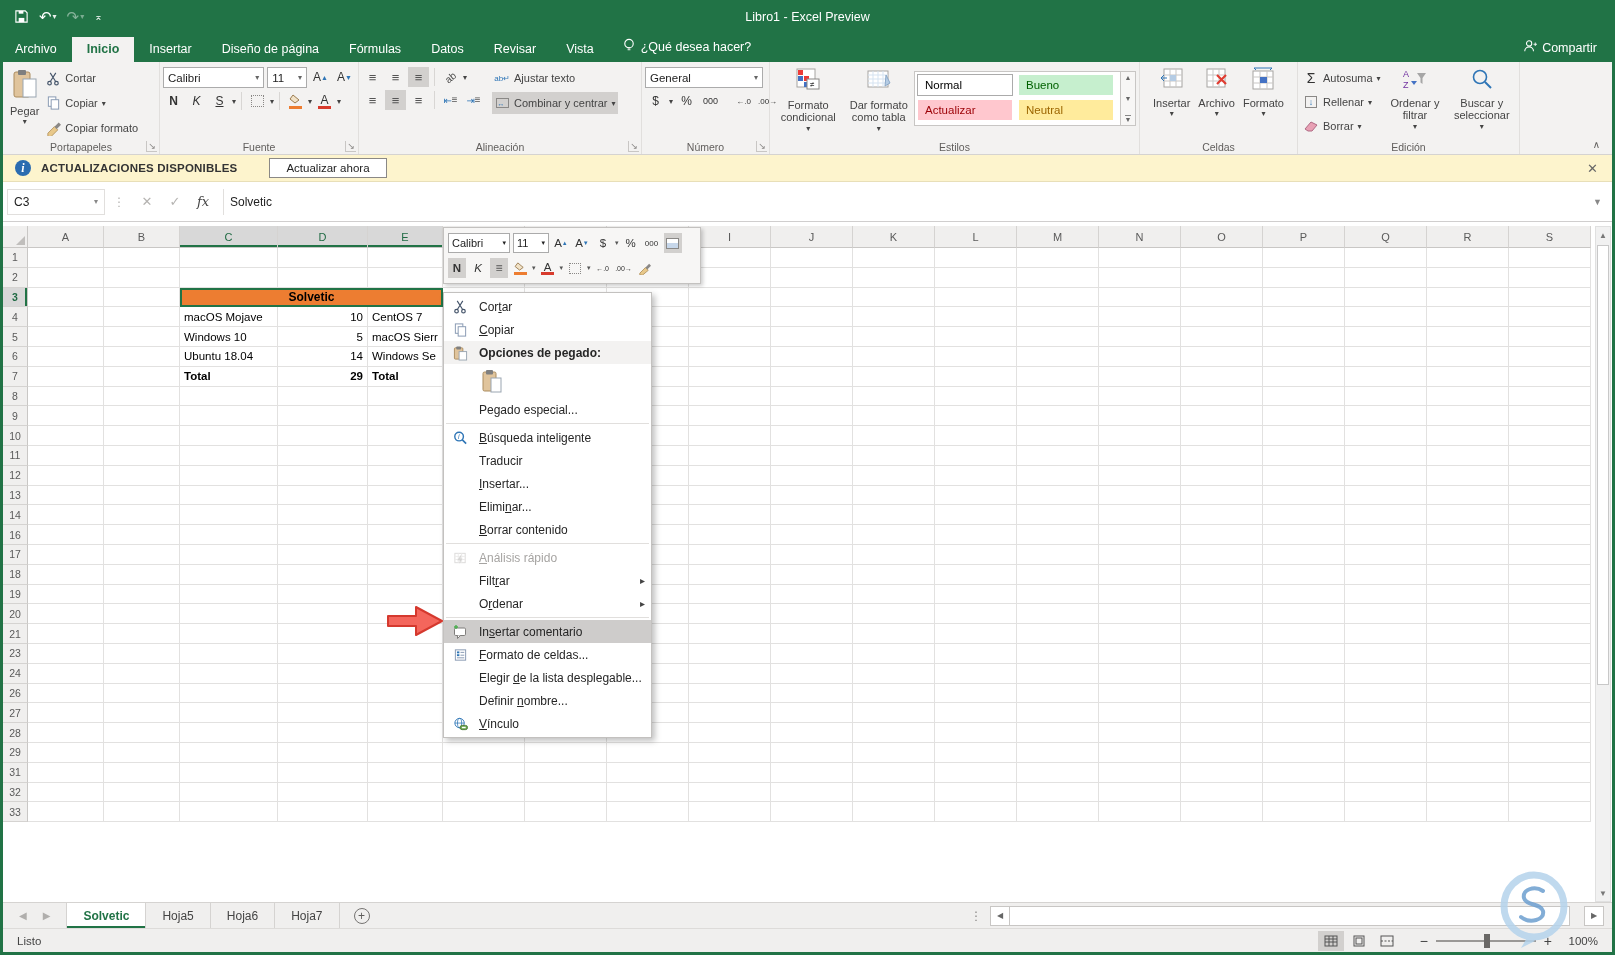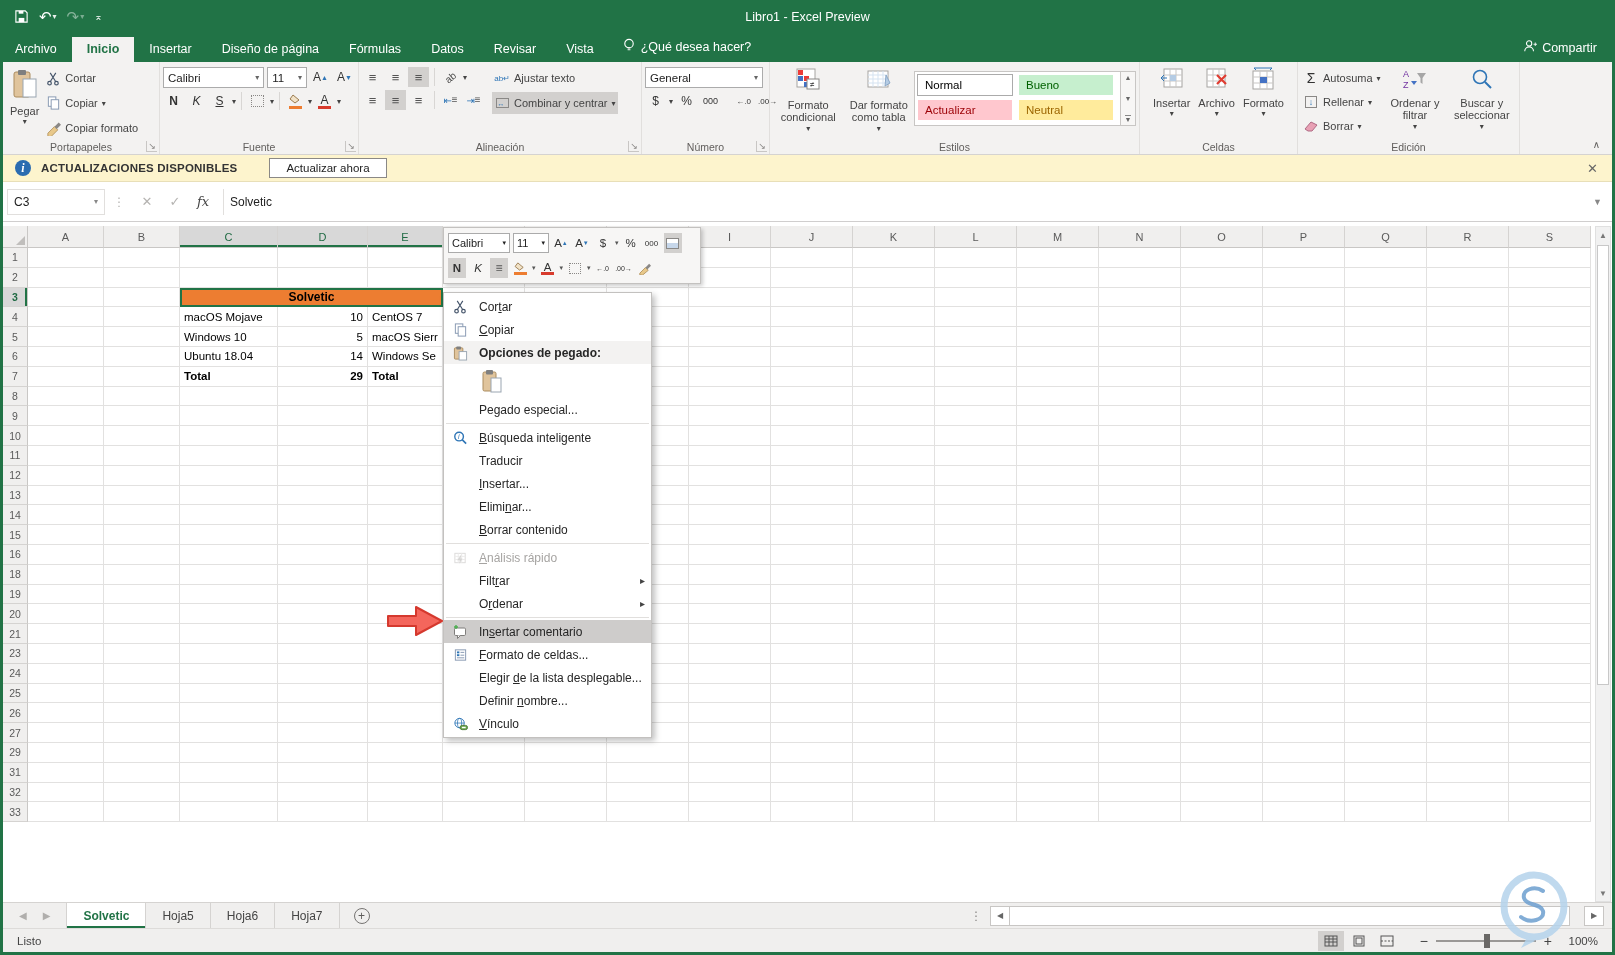--- a/index.html
+++ b/index.html
@@ -826,42 +826,20 @@
           <div class="gcell" style="width: 82px;"></div>
           <div class="gcell" style="width: 82px;"></div>
           <div class="gcell" style="width: 82px;"></div>
           <div class="gcell" style="width: 82px;"></div>
           <div class="gcell" style="width: 82px;"></div>
           <div class="gcell" style="width: 82px;"></div>
           <div class="gcell" style="width: 82px;"></div>
           <div class="gcell" style="width: 82px;"></div>
         </div>
         <div class="grow">
-          <div class="rowh">15</div>
-          <div class="gcell" style="width: 76px;"></div>
-          <div class="gcell" style="width: 76px;"></div>
-          <div class="gcell" style="width: 98px;"></div>
-          <div class="gcell" style="width: 90px;"></div>
-          <div class="gcell" style="width: 75px;"></div>
-          <div class="gcell" style="width: 82px;"></div>
-          <div class="gcell" style="width: 82px;"></div>
-          <div class="gcell" style="width: 82px;"></div>
-          <div class="gcell" style="width: 82px;"></div>
-          <div class="gcell" style="width: 82px;"></div>
-          <div class="gcell" style="width: 82px;"></div>
-          <div class="gcell" style="width: 82px;"></div>
-          <div class="gcell" style="width: 82px;"></div>
-          <div class="gcell" style="width: 82px;"></div>
-          <div class="gcell" style="width: 82px;"></div>
-          <div class="gcell" style="width: 82px;"></div>
-          <div class="gcell" style="width: 82px;"></div>
-          <div class="gcell" style="width: 82px;"></div>
-          <div class="gcell" style="width: 82px;"></div>
-        </div>
-        <div class="grow">
           <div class="rowh">16</div>
           <div class="gcell" style="width: 76px;"></div>
           <div class="gcell" style="width: 76px;"></div>
           <div class="gcell" style="width: 98px;"></div>
           <div class="gcell" style="width: 90px;"></div>
           <div class="gcell" style="width: 75px;"></div>
           <div class="gcell" style="width: 82px;"></div>
           <div class="gcell" style="width: 82px;"></div>
           <div class="gcell" style="width: 82px;"></div>
           <div class="gcell" style="width: 82px;"></div>
@@ -870,20 +848,42 @@
           <div class="gcell" style="width: 82px;"></div>
           <div class="gcell" style="width: 82px;"></div>
           <div class="gcell" style="width: 82px;"></div>
           <div class="gcell" style="width: 82px;"></div>
           <div class="gcell" style="width: 82px;"></div>
           <div class="gcell" style="width: 82px;"></div>
           <div class="gcell" style="width: 82px;"></div>
           <div class="gcell" style="width: 82px;"></div>
         </div>
         <div class="grow">
+          <div class="rowh">17</div>
+          <div class="gcell" style="width: 76px;"></div>
+          <div class="gcell" style="width: 76px;"></div>
+          <div class="gcell" style="width: 98px;"></div>
+          <div class="gcell" style="width: 90px;"></div>
+          <div class="gcell" style="width: 75px;"></div>
+          <div class="gcell" style="width: 82px;"></div>
+          <div class="gcell" style="width: 82px;"></div>
+          <div class="gcell" style="width: 82px;"></div>
+          <div class="gcell" style="width: 82px;"></div>
+          <div class="gcell" style="width: 82px;"></div>
+          <div class="gcell" style="width: 82px;"></div>
+          <div class="gcell" style="width: 82px;"></div>
+          <div class="gcell" style="width: 82px;"></div>
+          <div class="gcell" style="width: 82px;"></div>
+          <div class="gcell" style="width: 82px;"></div>
+          <div class="gcell" style="width: 82px;"></div>
+          <div class="gcell" style="width: 82px;"></div>
+          <div class="gcell" style="width: 82px;"></div>
+          <div class="gcell" style="width: 82px;"></div>
+        </div>
+        <div class="grow">
           <div class="rowh">18</div>
           <div class="gcell" style="width: 76px;"></div>
           <div class="gcell" style="width: 76px;"></div>
           <div class="gcell" style="width: 98px;"></div>
           <div class="gcell" style="width: 90px;"></div>
           <div class="gcell" style="width: 75px;"></div>
           <div class="gcell" style="width: 82px;"></div>
           <div class="gcell" style="width: 82px;"></div>
           <div class="gcell" style="width: 82px;"></div>
           <div class="gcell" style="width: 82px;"></div>
@@ -1002,42 +1002,20 @@
           <div class="gcell" style="width: 82px;"></div>
           <div class="gcell" style="width: 82px;"></div>
           <div class="gcell" style="width: 82px;"></div>
           <div class="gcell" style="width: 82px;"></div>
           <div class="gcell" style="width: 82px;"></div>
           <div class="gcell" style="width: 82px;"></div>
           <div class="gcell" style="width: 82px;"></div>
           <div class="gcell" style="width: 82px;"></div>
         </div>
         <div class="grow">
-          <div class="rowh">25</div>
-          <div class="gcell" style="width: 76px;"></div>
-          <div class="gcell" style="width: 76px;"></div>
-          <div class="gcell" style="width: 98px;"></div>
-          <div class="gcell" style="width: 90px;"></div>
-          <div class="gcell" style="width: 75px;"></div>
-          <div class="gcell" style="width: 82px;"></div>
-          <div class="gcell" style="width: 82px;"></div>
-          <div class="gcell" style="width: 82px;"></div>
-          <div class="gcell" style="width: 82px;"></div>
-          <div class="gcell" style="width: 82px;"></div>
-          <div class="gcell" style="width: 82px;"></div>
-          <div class="gcell" style="width: 82px;"></div>
-          <div class="gcell" style="width: 82px;"></div>
-          <div class="gcell" style="width: 82px;"></div>
-          <div class="gcell" style="width: 82px;"></div>
-          <div class="gcell" style="width: 82px;"></div>
-          <div class="gcell" style="width: 82px;"></div>
-          <div class="gcell" style="width: 82px;"></div>
-          <div class="gcell" style="width: 82px;"></div>
-        </div>
-        <div class="grow">
           <div class="rowh">26</div>
           <div class="gcell" style="width: 76px;"></div>
           <div class="gcell" style="width: 76px;"></div>
           <div class="gcell" style="width: 98px;"></div>
           <div class="gcell" style="width: 90px;"></div>
           <div class="gcell" style="width: 75px;"></div>
           <div class="gcell" style="width: 82px;"></div>
           <div class="gcell" style="width: 82px;"></div>
           <div class="gcell" style="width: 82px;"></div>
           <div class="gcell" style="width: 82px;"></div>
@@ -1047,20 +1025,42 @@
           <div class="gcell" style="width: 82px;"></div>
           <div class="gcell" style="width: 82px;"></div>
           <div class="gcell" style="width: 82px;"></div>
           <div class="gcell" style="width: 82px;"></div>
           <div class="gcell" style="width: 82px;"></div>
           <div class="gcell" style="width: 82px;"></div>
           <div class="gcell" style="width: 82px;"></div>
         </div>
         <div class="grow">
           <div class="rowh">27</div>
+          <div class="gcell" style="width: 76px;"></div>
+          <div class="gcell" style="width: 76px;"></div>
+          <div class="gcell" style="width: 98px;"></div>
+          <div class="gcell" style="width: 90px;"></div>
+          <div class="gcell" style="width: 75px;"></div>
+          <div class="gcell" style="width: 82px;"></div>
+          <div class="gcell" style="width: 82px;"></div>
+          <div class="gcell" style="width: 82px;"></div>
+          <div class="gcell" style="width: 82px;"></div>
+          <div class="gcell" style="width: 82px;"></div>
+          <div class="gcell" style="width: 82px;"></div>
+          <div class="gcell" style="width: 82px;"></div>
+          <div class="gcell" style="width: 82px;"></div>
+          <div class="gcell" style="width: 82px;"></div>
+          <div class="gcell" style="width: 82px;"></div>
+          <div class="gcell" style="width: 82px;"></div>
+          <div class="gcell" style="width: 82px;"></div>
+          <div class="gcell" style="width: 82px;"></div>
+          <div class="gcell" style="width: 82px;"></div>
+        </div>
+        <div class="grow">
+          <div class="rowh">28</div>
           <div class="gcell" style="width: 76px;"></div>
           <div class="gcell" style="width: 76px;"></div>
           <div class="gcell" style="width: 98px;"></div>
           <div class="gcell" style="width: 90px;"></div>
           <div class="gcell" style="width: 75px;"></div>
           <div class="gcell" style="width: 82px;"></div>
           <div class="gcell" style="width: 82px;"></div>
           <div class="gcell" style="width: 82px;"></div>
           <div class="gcell" style="width: 82px;"></div>
           <div class="gcell" style="width: 82px;"></div>

